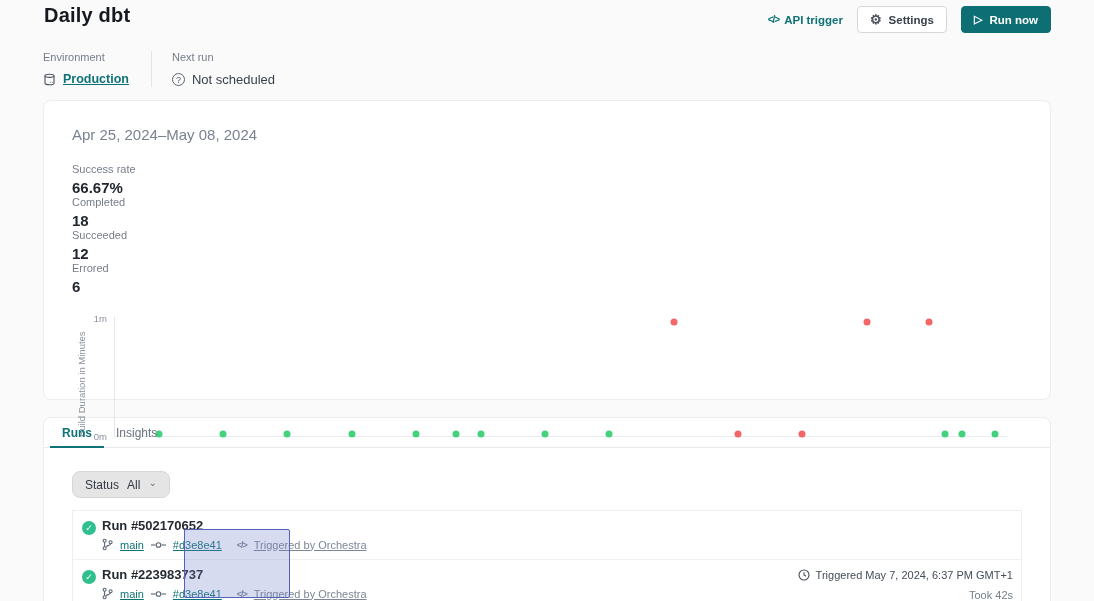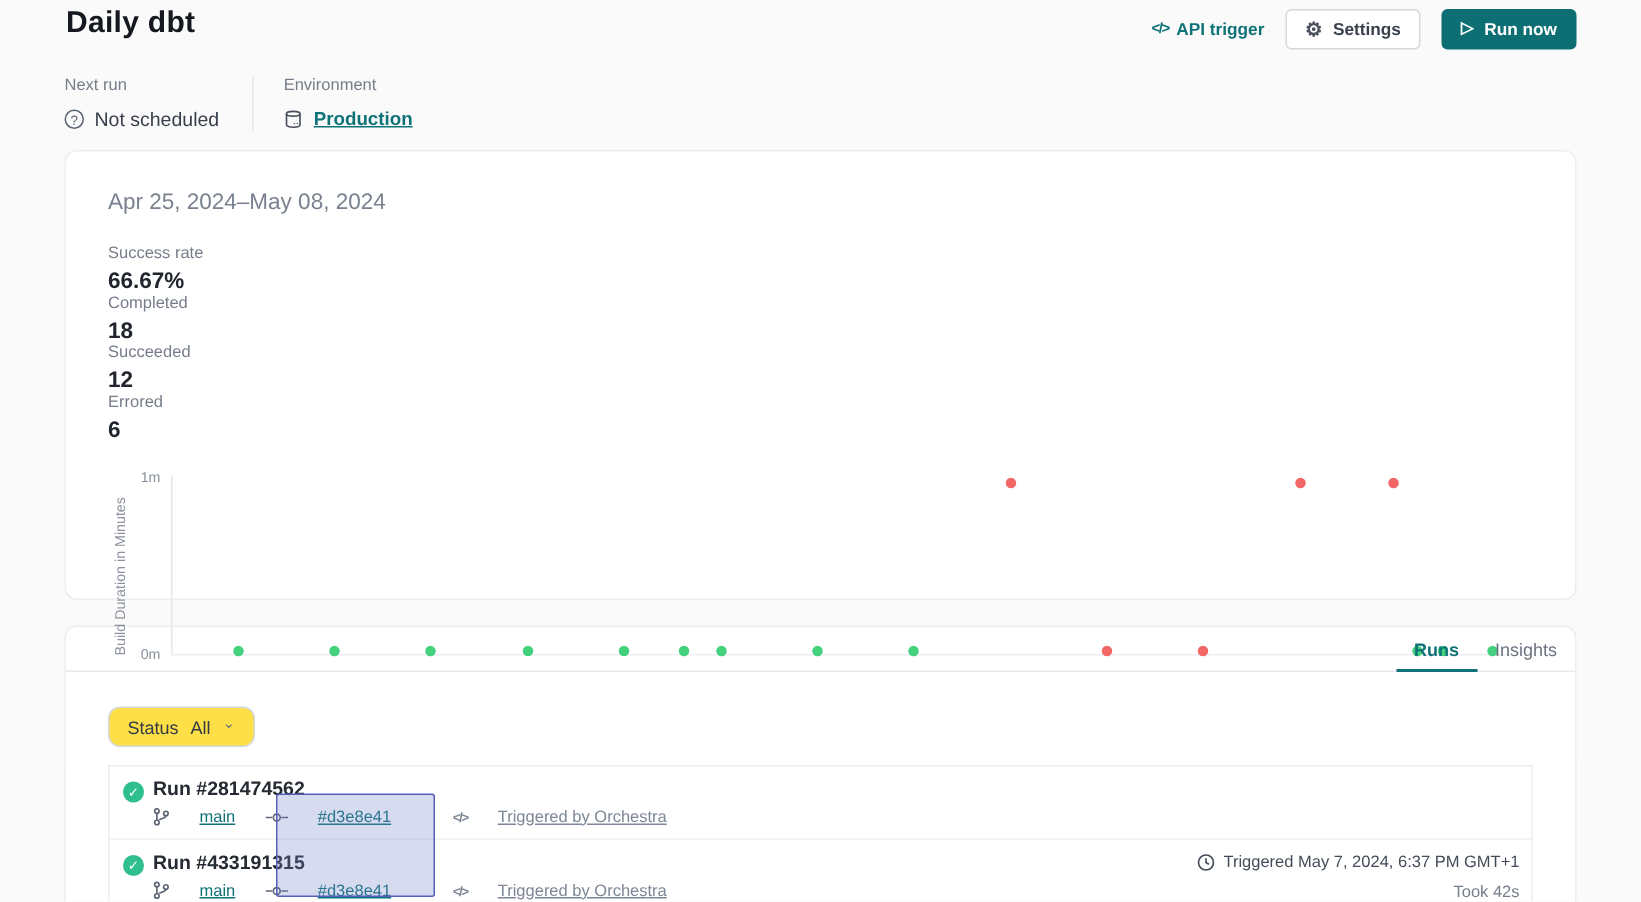--- a/index.html
+++ b/index.html
@@ -88,56 +88,56 @@
   }
   .chart-xticks { position: relative; height: 16px; margin: 4px 15px 0 42px; }
   .xtick {
     position: absolute; transform: translateX(-50%);
     font-size: 9.5px; color: #8b919d;
   }
 
   
   .tab-bar {
     display: flex; align-items: stretch; height: 30px;
-    border-bottom: 1px solid #e8eaee; padding-left: 6px; justify-content: flex-end;
+    border-bottom: 1px solid #e8eaee; padding-left: 6px;
   }
   .tab {
     display: flex; align-items: center; padding: 0 12px;
     font-size: 12px; color: #6b7380; cursor: pointer; position: relative;
   }
   .tab.active { color: #0f7277; font-weight: 700; }
   .tab.active::after {
     content: ""; position: absolute; left: 0; right: 0; bottom: -1px;
     height: 2px; background: #0f7277;
   }
 
   .filter-row { padding: 23px 28px 12px 28px; }
   .filter-btn {
     display: inline-flex; align-items: center; gap: 8px;
     height: 27px; padding: 0 12px; border: 1px solid #d4d7dc; border-radius: 8px;
-    background: #fde047; font-size: 12px; color: #333a45; cursor: pointer;
+    background: #e5e5e5; font-size: 12px; color: #333a45; cursor: pointer;
   }
   .filter-btn .chev { font-size: 10px; color: #6b7380; line-height: .5; margin-top: -4px; }
 
   .runs-list {
     position: relative; margin: 0 28px;
     border: 1px solid #edeef2; border-bottom: none;
   }
   .run-row {
     display: flex; align-items: flex-start;
     padding: 7px 8px 8px 9px; border-bottom: 1px solid #f0f1f4; min-height: 48px;
   }
   .check-circle {
     width: 14px; height: 14px; border-radius: 50%; background: #2ebf8d;
     color: #fff; font-size: 9px; display: flex; align-items: center; justify-content: center;
     margin-top: 3px; flex: 0 0 auto;
   }
   .run-main { margin-left: 6px; flex: 1; }
   .run-title { font-size: 13px; font-weight: 700; color: #262b33; }
-  .run-meta { display: flex; align-items: center; gap: 20px; margin-top: 5px; font-size: 11px; }
+  .run-meta { display: flex; align-items: center; gap: 7px; margin-top: 5px; font-size: 11px; }
   .meta-link { color: #0f7277; text-decoration: underline; cursor: pointer; }
   .trigger-link { color: #7d8795; text-decoration: underline; cursor: pointer; }
   .trigger-code { color: #7d8795; font-size: 9px; font-weight: 700; letter-spacing: -1px; }
   .icon-svg { display: inline-flex; align-items: center; }
   .run-right { text-align: right; padding-top: 2px; }
   .run-triggered {
     display: flex; align-items: center; justify-content: flex-end; gap: 6px;
     font-size: 11px; color: #454c59;
   }
   .run-took { font-size: 11px; color: #757e8b; margin-top: 8px; }
@@ -164,39 +164,39 @@
       <span>Settings</span>
     </button>
     <button class="btn btn-primary">
       <span class="play-glyph">▷</span>
       <span>Run now</span>
     </button>
   </div>
 </div>
 
 <div class="meta-row">
-  <div class="meta-col">
-    <div class="meta-label">Next run</div>
-    <div class="meta-value">
-      <span class="q-circle">?</span>
-      <span>Not scheduled</span>
-    </div>
-  </div>
   <div class="meta-col">
     <div class="meta-label">Environment</div>
     <div class="meta-value">
       <span class="icon-svg">
         <svg width="13" height="13" viewBox="0 0 13 13" fill="none" stroke="#4a515c" stroke-width="1.1">
           <path d="M2 2.8 C2 1.8 4 1.2 6.5 1.2 C9 1.2 11 1.8 11 2.8 L11 10.2 C11 11.2 9 11.8 6.5 11.8 C4 11.8 2 11.2 2 10.2 Z"></path>
           <path d="M2 2.8 C2 3.8 4 4.4 6.5 4.4 C9 4.4 11 3.8 11 2.8"></path>
           <circle cx="7.2" cy="9.3" r="0.5" fill="#4a515c" stroke="none"></circle>
           <circle cx="9.2" cy="9.3" r="0.5" fill="#4a515c" stroke="none"></circle>
         </svg>
       </span>
       <a class="env-link">Production</a>
+    </div>
+  </div>
+  <div class="meta-col">
+    <div class="meta-label">Next run</div>
+    <div class="meta-value">
+      <span class="q-circle">?</span>
+      <span>Not scheduled</span>
     </div>
   </div>
 </div>
 
 <div class="card card-recent">
   <div class="card-subtitle">Apr 25, 2024–May 08, 2024</div>
 
   <div class="stats-row">
     <div class="stat">
       <div class="stat-label">Success rate</div>
@@ -263,21 +263,21 @@
       <span class="chev">⌄</span>
     </button>
   </div>
 
   <div class="runs-list">
     <div class="highlight-box"></div>
 
     <div class="run-row">
       <div class="check-circle">✓</div>
       <div class="run-main">
-        <div class="run-title">Run #281474562</div>
+        <div class="run-title">Run #502170652</div>
         <div class="run-meta">
           <span class="icon-svg">
             <svg width="11" height="13" viewBox="0 0 11 13" fill="none" stroke="#5b6472" stroke-width="1.1">
               <circle cx="2.6" cy="2.7" r="1.5"></circle>
                 <circle cx="2.6" cy="10.3" r="1.5"></circle>
                 <circle cx="8.6" cy="4.3" r="1.5"></circle>
               <path d="M2.6 4.2 V8.8 M8.6 5.8 C8.6 7.6 5.6 7.4 4.1 8.6"></path>
             </svg>
           </span>
           <a class="meta-link">main</a>
@@ -292,21 +292,21 @@
           <span style="width:1px"></span>
           <span class="trigger-code">&lt;/&gt;</span>
           <a class="trigger-link">Triggered by Orchestra</a>
         </div>
       </div>
     </div>
 
     <div class="run-row">
       <div class="check-circle">✓</div>
       <div class="run-main">
-        <div class="run-title">Run #433191315</div>
+        <div class="run-title">Run #223983737</div>
         <div class="run-meta">
           <span class="icon-svg">
             <svg width="11" height="13" viewBox="0 0 11 13" fill="none" stroke="#5b6472" stroke-width="1.1">
               <circle cx="2.6" cy="2.7" r="1.5"></circle>
                 <circle cx="2.6" cy="10.3" r="1.5"></circle>
                 <circle cx="8.6" cy="4.3" r="1.5"></circle>
               <path d="M2.6 4.2 V8.8 M8.6 5.8 C8.6 7.6 5.6 7.4 4.1 8.6"></path>
             </svg>
           </span>
           <a class="meta-link">main</a>

